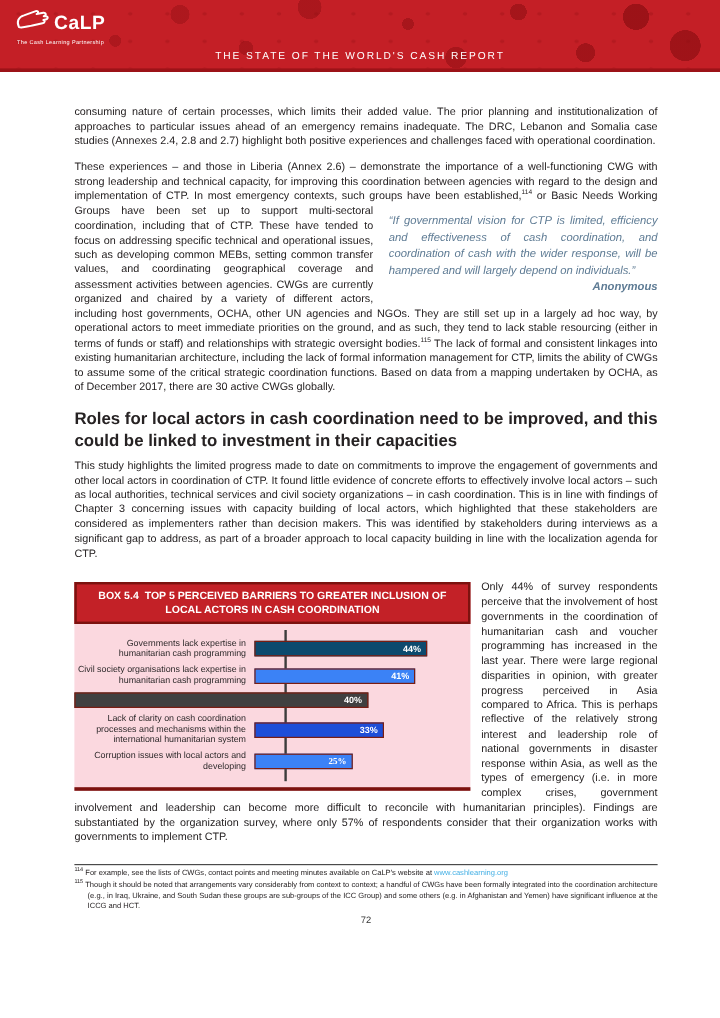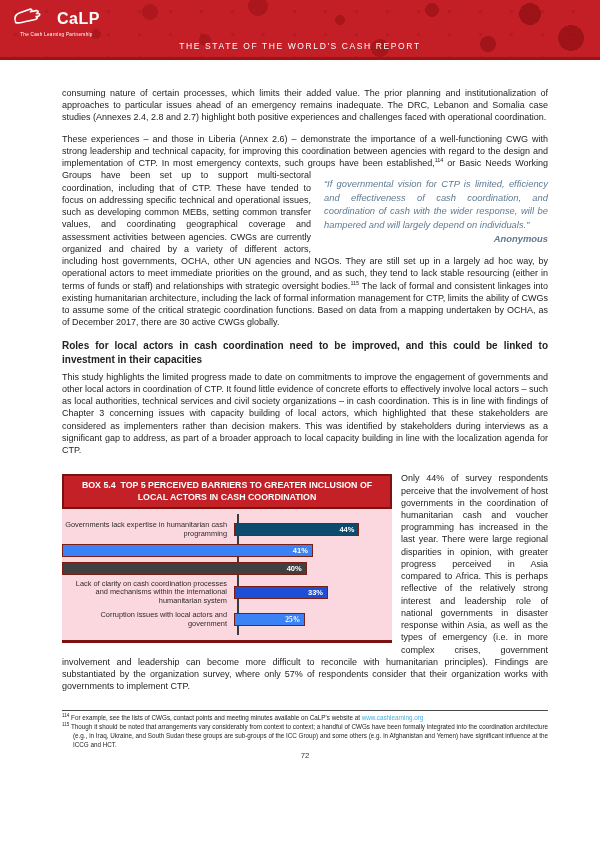--- a/index.html
+++ b/index.html
@@ -20,49 +20,49 @@
       radial-gradient(circle 5px  at 340px 20px, rgba(139,13,17,.5) 98%, transparent),
       radial-gradient(circle 10px at 258px 6px,  rgba(139,13,17,.45) 98%, transparent),
       radial-gradient(circle 6px  at 205px 40px, rgba(139,13,17,.45) 98%, transparent),
       radial-gradient(circle 8px  at 150px 12px, rgba(139,13,17,.4) 98%, transparent),
       radial-gradient(circle 5px  at 96px 34px,  rgba(139,13,17,.4) 98%, transparent),
       radial-gradient(rgba(150,16,20,.35) 1.4px, transparent 2.2px);
     background-size:auto,auto,auto,auto,auto,auto,auto,auto,auto,auto,31px 23px;
     background-repeat:no-repeat,no-repeat,no-repeat,no-repeat,no-repeat,no-repeat,no-repeat,no-repeat,no-repeat,no-repeat,repeat;
   }
   .logo{position:absolute;left:13px;top:7px;color:#fff;}
-  .logo-row{display:flex;align-items:center;gap:16px;}
+  .logo-row{display:flex;align-items:center;gap:4px;}
   .logo-name{font-size:16px;font-weight:bold;letter-spacing:.5px;}
   .logo-tagline{font-size:4.6px;letter-spacing:.3px;margin-top:1px;text-align:center;}
   .header-title{
     position:absolute;bottom:6px;left:0;width:100%;text-align:center;color:#fff;
     font-size:8.5px;font-weight:normal;letter-spacing:1.6px;
   }
   
   .content{padding:27px 52px 0 62px;}
   .para{font-size:9px;line-height:1.36;text-align:justify;margin:0 0 9px 0;}
   sup.fnref{font-size:5.5px;vertical-align:super;line-height:0;}
   .pullquote{
     display:block;float:right;width:224px;margin:8px 0 4px 13px;
     color:#5e7b94;font-style:italic;font-size:9.4px;line-height:1.44;text-align:justify;
   }
   .pullquote .attr{float:right;font-weight:bold;font-style:italic;}
-  .subheading{font-size:10px;font-weight:bold;line-height:1.36;text-align:justify;margin:11px 0 4px 0;}
+  .subheading{font-size:14px;font-weight:bold;line-height:1.36;text-align:justify;margin:11px 0 4px 0;}
   
   .chart-wrap{overflow:visible;margin-top:16px;}
   .chart-box{float:left;width:330px;margin:2px 9px 4px 0;}
   .chart-header{
     background:#c32127;border:2px solid #7c120f;color:#fff;text-align:center;
     font-size:8.8px;font-weight:bold;line-height:1.3;padding:4px 14px;
   }
   .chart-plot{position:relative;background:#fbd8df;border-bottom:3px solid #7c120f;padding:7px 8px 7px 0;}
   .axis-line{position:absolute;left:175px;top:5px;bottom:5px;width:1.5px;background:#3c3c3c;}
   .bar-row{display:flex;align-items:center;margin:5px 0;}
   .bar-label{
-    width:172px;flex:none;text-align:right;padding-right:7px;box-sizing:border-box;
+    width:150px;flex:none;text-align:right;padding-right:7px;box-sizing:border-box;
     font-size:7.4px;line-height:1.18;color:#2e2a2b;
   }
   .bar-track{flex:1;position:relative;}
   .bar{
     height:13px;border:1.5px solid #7a1d12;display:flex;align-items:center;
     justify-content:flex-end;box-sizing:border-box;
   }
   .bar-value{color:#fff;font-weight:bold;font-size:7.5px;padding-right:4px;}
   
   .footnotes{margin:8px 0 0 0;border-top:1px solid #4a4a4a;padding-top:3px;}
@@ -114,20 +114,21 @@
         <div class="axis-line"></div>
       <div class="bar-row">
             <div class="bar-label">Governments lack expertise in humanitarian cash programming</div>
             <div class="bar-track">
               <div class="bar" style="width: 83.6%; background: #0c4a6e; border-color: rgb(122, 29, 18);">
                 <span class="bar-value">44%</span>
               </div>
             </div>
           </div>
           <div class="bar-row">
+            <div class="bar-label">Civil society organisations lack expertise in humanitarian cash programming</div>
             <div class="bar-track">
               <div class="bar" style="width: 77.9%; background: #3b82f6; border-color: rgb(122, 29, 18);">
                 <span class="bar-value">41%</span>
               </div>
             </div>
           </div>
           <div class="bar-row">
             <div class="bar-track">
               <div class="bar" style="width: 76%; background: #404040; border-color: rgb(122, 29, 18);">
                 <span class="bar-value">40%</span>
@@ -136,21 +137,21 @@
           </div>
           <div class="bar-row">
             <div class="bar-label">Lack of clarity on cash coordination processes and mechanisms within the international humanitarian system</div>
             <div class="bar-track">
               <div class="bar" style="width: 62.7%; background: #1d4ed8; border-color: rgb(122, 29, 18);">
                 <span class="bar-value">33%</span>
               </div>
             </div>
           </div>
           <div class="bar-row">
-            <div class="bar-label">Corruption issues with local actors and government</div>
+            <div class="bar-label">Corruption issues with local actors and developing</div>
             <div class="bar-track">
               <div class="bar" style="width: 47.5%; background: #3b82f6; border-color: rgb(122, 29, 18); font-family: Liberation Serif, serif;">
                 <span class="bar-value">25%</span>
               </div>
             </div>
           </div>
         </div>
     </div>
     <div class="para">Only 44% of survey respondents perceive that the involvement of host governments in the coordination of humanitarian cash and voucher programming has increased in the last year. There were large regional disparities in opinion, with greater progress perceived in Asia compared to Africa. This is perhaps reflective of the relatively strong interest and leadership role of national governments in disaster response within Asia, as well as the types of emergency (i.e. in more complex crises, government involvement and leadership can become more difficult to reconcile with humanitarian principles). Findings are substantiated by the organization survey, where only 57% of respondents consider that their organization works with governments to implement CTP.</div>
     <div class="clear"></div>

